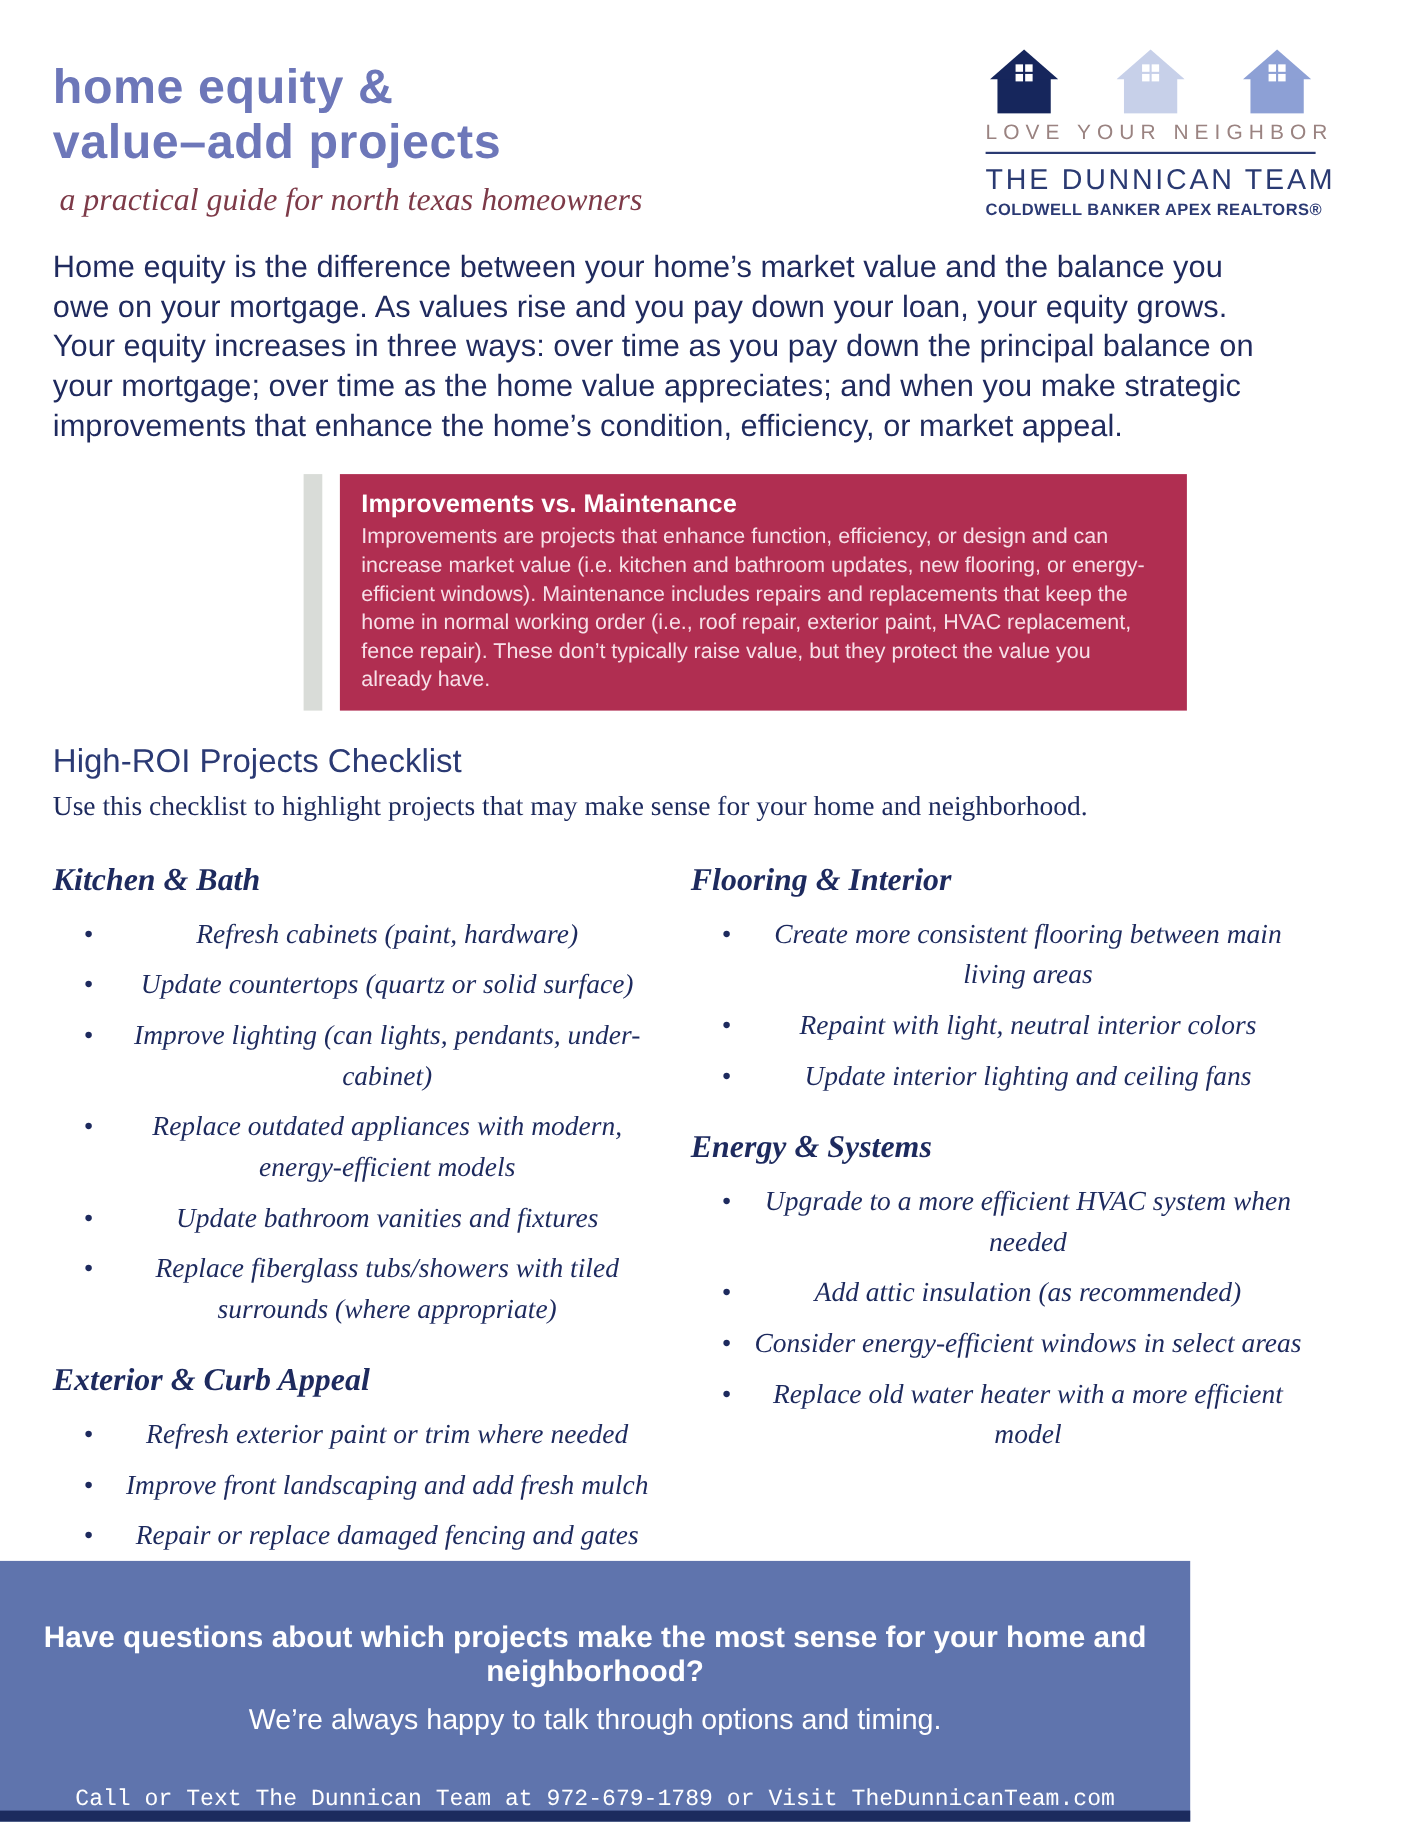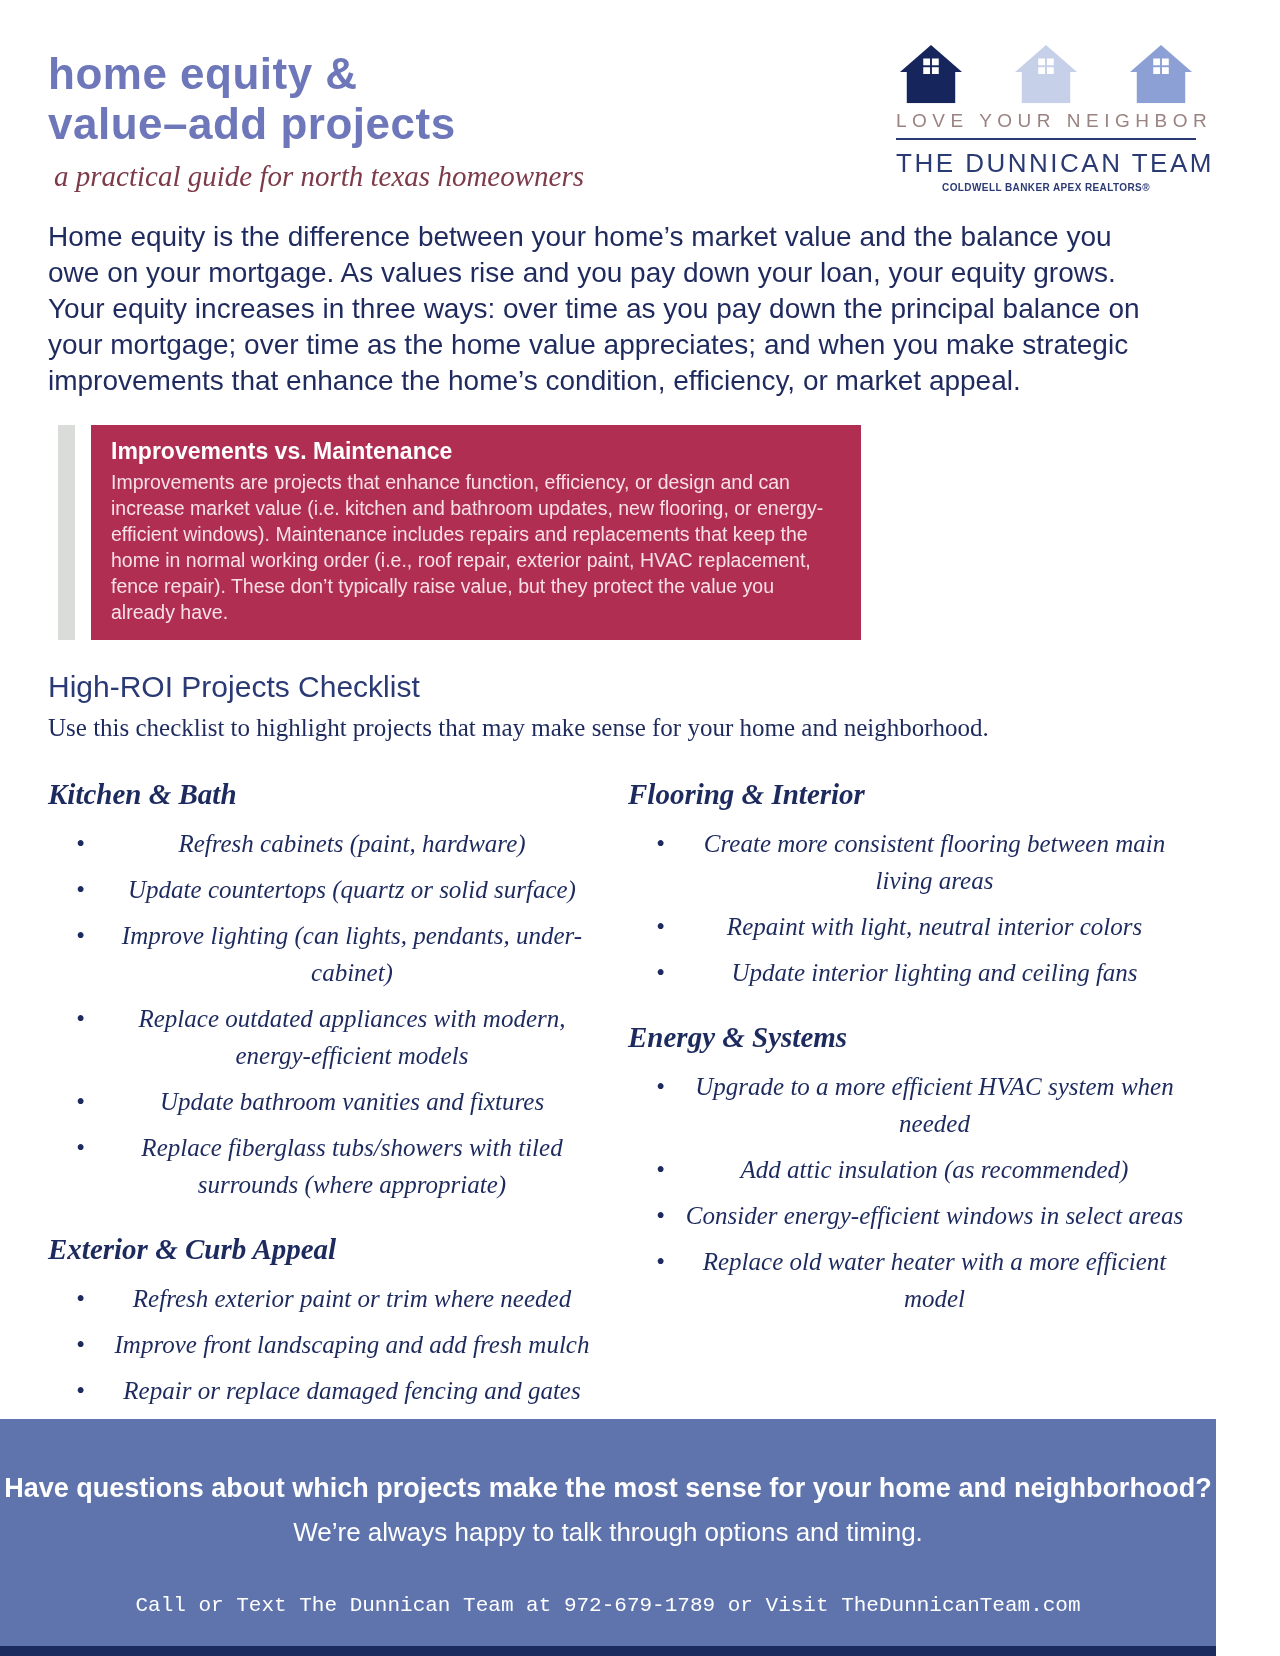--- a/index.html
+++ b/index.html
@@ -19,29 +19,29 @@
   .logo{width:300px;text-align:center;flex-shrink:0;}
   .houses{display:flex;justify-content:space-between;padding:0 4px;margin-bottom:6px;}
   .house{width:62px;height:60px;}
   .house-dark  .hbody{fill:var(--house_dark,#16265c);}
   .house-light .hbody{fill:var(--house_light,#c7d0e9);}
   .house-mid   .hbody{fill:var(--house_mid,#8da0d5);}
   .logo-tagline{font-size:19px;letter-spacing:5.5px;color:var(--tagline_taupe,#9a8381);
                 margin:2px 0 6px 0;white-space:nowrap;}
   .logo-rule{border:0;border-top:2px solid var(--logo_navy,#2a3a72);margin:0 0 8px 0;}
   .logo-team{font-size:26px;letter-spacing:2.5px;color:var(--logo_navy,#2a3a72);white-space:nowrap;}
-  .logo-brokerage{font-size:10px;font-weight:bold;letter-spacing:0.4px;
+  .logo-brokerage{font-size:15px;font-weight:bold;letter-spacing:0.4px;
                   color:var(--heading_navy,#2b3a74);margin-top:3px;white-space:nowrap;}
 
   
   .intro{margin:26px 48px 0 48px;max-width:1105px;font-size:28px;line-height:36px;
          color:var(--body_navy,#1f2a5e);}
 
   
-  .callout-row{display:flex;margin:26px 0 0 58px;}
+  .callout-row{display:flex;margin:26px 0 0 74px;justify-content:center;}
   .accent-bar{width:17px;background:var(--accent_bar_gray,#d9dcd8);margin-right:16px;
               flex-shrink:0;}
   .callout{width:770px;box-sizing:border-box;background:var(--callout_bg,#b02e51);
            padding:13px 20px 15px 20px;}
   .callout h2{margin:0 0 4px 0;font-size:23px;font-weight:bold;color:#ffffff;}
   .callout p{margin:0;font-size:19.5px;line-height:26px;color:var(--callout_text,#f7e0e8);}
 
   
   .roi-heading{margin:30px 48px 0 48px;font-size:30px;font-weight:400;
                color:var(--heading_navy,#2b3a74);}
@@ -56,21 +56,21 @@
                  color:var(--serif_navy,#1d2a5e);}
   .col ul{list-style:none;margin:0;padding:0 0 0 28px;text-align:center;}
   .col li{position:relative;padding-left:26px;font-size:25px;line-height:37px;
           margin-bottom:9px;}
   .col-left li{max-width:500px;}
   .col-right li{max-width:505px;}
   .col li::before{content:"•";position:absolute;left:0;top:0;font-size:25px;}
   .section-gap{margin-top:30px;}
 
   
-  .footer{position:absolute;left:0;bottom:0;width:1216px;height:237px;
+  .footer{position:absolute;left:0;bottom:0;width:1082px;height:237px;
           background:var(--footer_bg,#5f74ad);color:#ffffff;text-align:center;}
   .footer-question{margin:0;padding-top:54px;font-size:27px;font-weight:bold;}
   .footer-subtext{margin:13px 0 0 0;font-size:26px;font-weight:normal;}
   .footer-contact{margin:46px 0 0 0;font-size:21px;font-family:Liberation Mono, monospace;}
   .footer-strip{position:absolute;left:0;bottom:0;width:100%;height:10px;
                 background:var(--footer_strip_navy,#1c2b5e);}
 </style>
 </head>
 <body>
 

